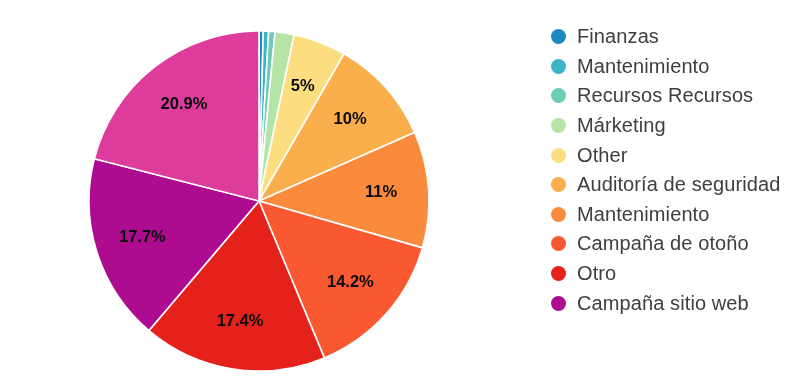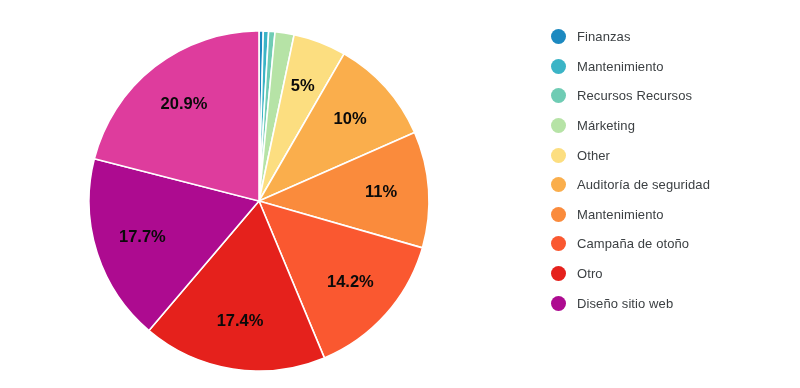--- a/index.html
+++ b/index.html
@@ -53,21 +53,21 @@
   }
   .legend-swatch {
     width: 15px;
     height: 15px;
     border-radius: 50%;
     flex: 0 0 auto;
     margin-right: 11px;
   }
   .legend-label {
     font-family: "Liberation Sans", sans-serif;
-    font-size: 13px;
+    font-size: 20px;
     color: #3c4043;
     white-space: nowrap;
     letter-spacing: 0.1px;
   }
 </style>
 </head>
 <body>
 
 <div id="chart-root">
 
@@ -130,17 +130,17 @@
       <div class="legend-item">
         <span class="legend-swatch" style="background: rgb(250, 88, 48);"></span>
         <span class="legend-label">Campaña de otoño</span>
       </div>
       <div class="legend-item">
         <span class="legend-swatch" style="background: rgb(229, 33, 28);"></span>
         <span class="legend-label">Otro</span>
       </div>
       <div class="legend-item">
         <span class="legend-swatch" style="background: rgb(173, 11, 144);"></span>
-        <span class="legend-label">Diseño sitio web</span>
+        <span class="legend-label">Campaña sitio web</span>
       </div>
     </div>
 
 </div>
 
 </body></html>

